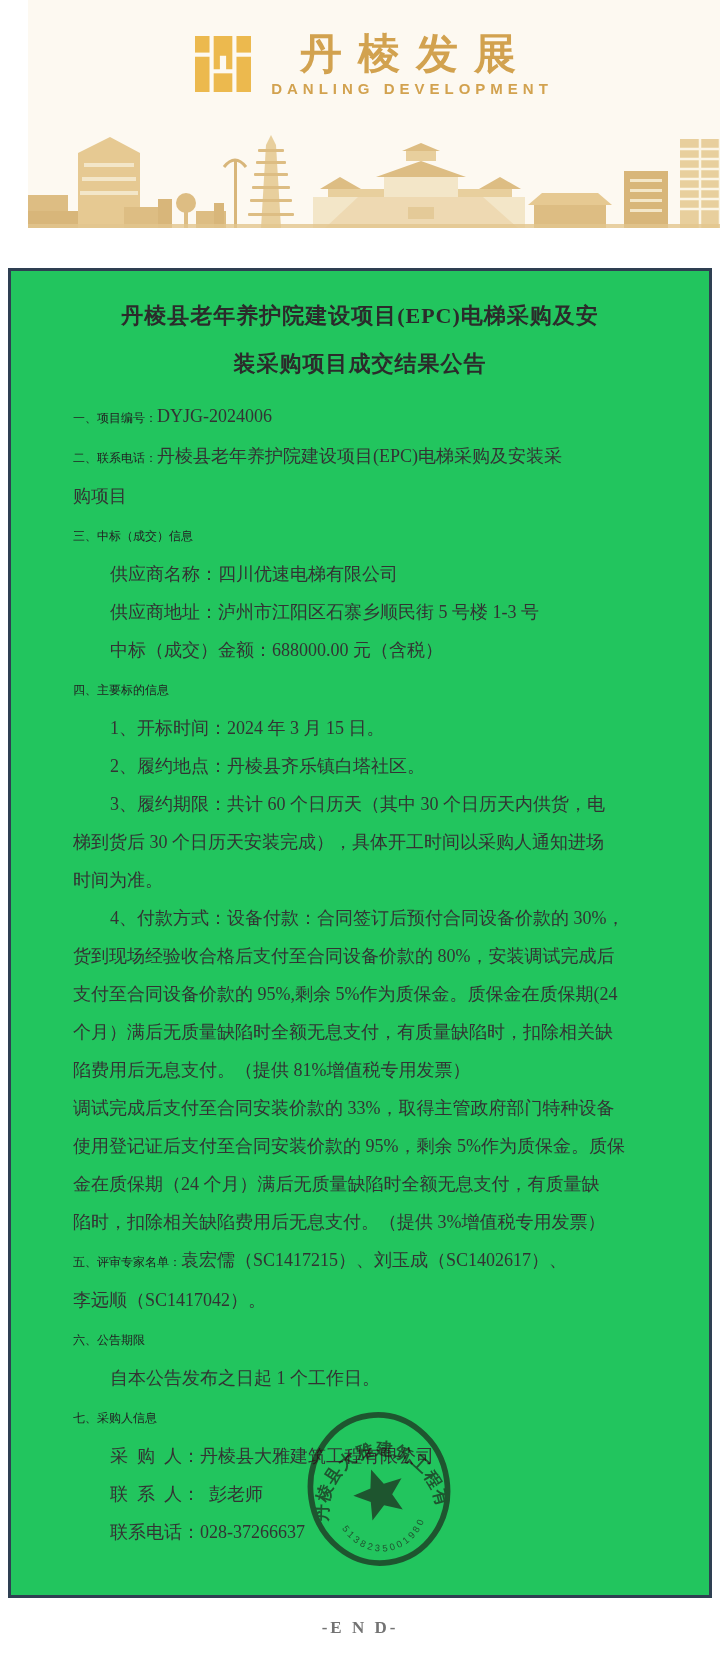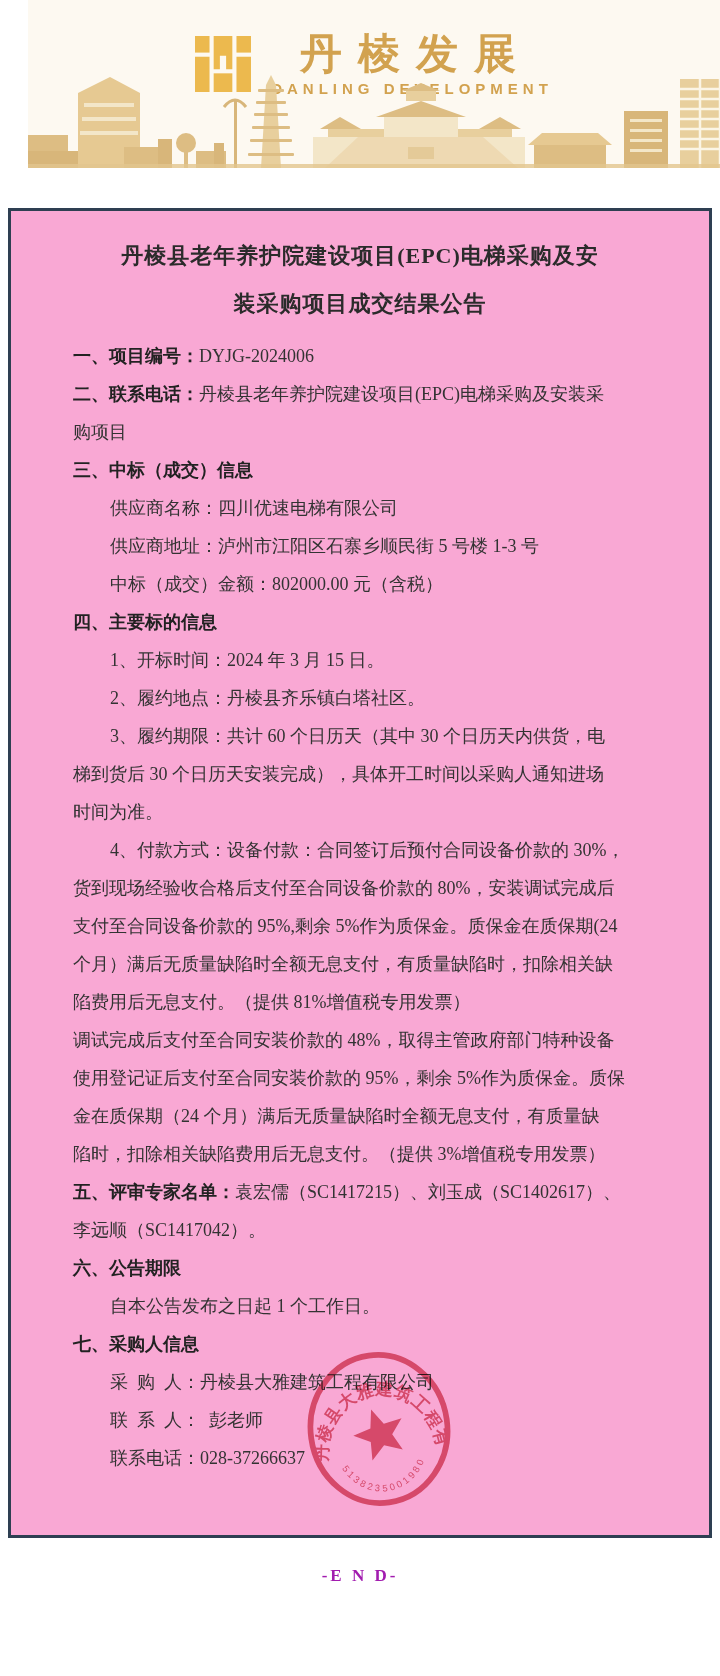--- a/index.html
+++ b/index.html
@@ -4,21 +4,21 @@
 <style>
   html,body{margin:0;padding:0;}
   body{
     width:720px;height:1676px;overflow:hidden;position:relative;
     background:#ffffff;
     font-family:"Liberation Serif","DejaVu Serif",serif;
     color:#333;
   }
   
   .header-band{
-    position:relative;height:168px;background:var(--cream,#fdf9f1);margin-left:28px;
+    position:relative;height:228px;background:var(--cream,#fdf9f1);margin-left:28px;
   }
   .brand-row{
     display:flex;justify-content:center;align-items:center;gap:20px;
     padding-top:30px;
   }
   .brand-logo{width:56px;height:56px;flex:0 0 auto;}
   .brand-text{display:flex;flex-direction:column;align-items:center;}
   .brand-cn{
     font-size:42px;font-weight:700;color:var(--gold,#d2a24f);
     letter-spacing:16px;line-height:48px;white-space:pre;text-indent:8px;
@@ -27,47 +27,47 @@
     font-size:15px;font-weight:600;color:var(--gold,#d2a24f);
     letter-spacing:5px;margin-top:2px;white-space:pre;
     font-family:"Liberation Sans","DejaVu Sans",sans-serif;
   }
   .skyline{position:absolute;left:0;bottom:0;width:720px;height:105px;display:block;}
   
   .doc-box{
     position:relative;
     margin:40px 8px 0 8px;
     border:3px solid var(--navy,#2e3f52);
-    background:#f9a8d4;
+    background:#22c55e;
     padding:26px 62px 30px 62px;
     box-sizing:border-box;
     min-height:1330px;
   }
   .doc-title{
     text-align:center;font-size:22px;font-weight:700;line-height:38px;
     color:#2b2b2b;letter-spacing:1px;margin-bottom:10px;white-space:pre;
   }
   .doc-line{
     font-size:18px;line-height:38px;white-space:pre;color:#333;
   }
   .doc-line.indent{padding-left:37px;}
   .doc-line .bold{
-    font-weight:700;color:#222;
+    font-weight:400;color:#222;
     font-family:"Liberation Sans","DejaVu Sans",sans-serif;
-    font-size:18px;
+    font-size:12px;
   }
   
   .seal{
     position:absolute;left:292px;top:1138px;width:152px;height:160px;
     opacity:.88;mix-blend-mode:multiply;pointer-events:none;
   }
   
   .end-mark{
-    text-align:center;margin-top:28px;font-size:17px;font-weight:700;
-    letter-spacing:3px;color:#a21caf;white-space:pre;
+    text-align:center;margin-top:20px;font-size:17px;font-weight:700;
+    letter-spacing:3px;color:#737373;white-space:pre;
   }
 </style>
 </head>
 <body style="--gold: #d2a24f; --cream: #fdf9f1; --navy: #2e3f52;">
 
 <div class="header-band">
   <div class="brand-row">
     <svg class="brand-logo" viewBox="0 0 54 54" xmlns="http://www.w3.org/2000/svg" aria-hidden="true">
       <g fill="#ecb94e">
         <rect x="0" y="0" width="14" height="16"></rect>
@@ -142,33 +142,33 @@
   <div class="doc-title">丹棱县老年养护院建设项目(EPC)电梯采购及安</div>
   <div class="doc-title" style="margin-bottom:14px">装采购项目成交结果公告</div>
 
   <div>
       <div class="doc-line"><span class="bold">一、项目编号：</span><span>DYJG-2024006</span></div>
       <div class="doc-line"><span class="bold">二、联系电话：</span><span>丹棱县老年养护院建设项目(EPC)电梯采购及安装采</span></div>
       <div class="doc-line"><span>购项目</span></div>
       <div class="doc-line"><span class="bold">三、中标（成交）信息</span></div>
       <div class="doc-line indent"><span>供应商名称：四川优速电梯有限公司</span></div>
       <div class="doc-line indent"><span>供应商地址：泸州市江阳区石寨乡顺民街 5 号楼 1-3 号</span></div>
-      <div class="doc-line indent"><span>中标（成交）金额：802000.00 元（含税）</span></div>
+      <div class="doc-line indent"><span>中标（成交）金额：688000.00 元（含税）</span></div>
       <div class="doc-line"><span class="bold">四、主要标的信息</span></div>
       <div class="doc-line indent"><span>1、开标时间：2024 年 3 月 15 日。</span></div>
       <div class="doc-line indent"><span>2、履约地点：丹棱县齐乐镇白塔社区。</span></div>
       <div class="doc-line indent"><span>3、履约期限：共计 60 个日历天（其中 30 个日历天内供货，电</span></div>
       <div class="doc-line"><span>梯到货后 30 个日历天安装完成），具体开工时间以采购人通知进场</span></div>
       <div class="doc-line"><span>时间为准。</span></div>
       <div class="doc-line indent"><span>4、付款方式：设备付款：合同签订后预付合同设备价款的 30%，</span></div>
       <div class="doc-line"><span>货到现场经验收合格后支付至合同设备价款的 80%，安装调试完成后</span></div>
       <div class="doc-line"><span>支付至合同设备价款的 95%,剩余 5%作为质保金。质保金在质保期(24</span></div>
       <div class="doc-line"><span>个月）满后无质量缺陷时全额无息支付，有质量缺陷时，扣除相关缺</span></div>
       <div class="doc-line"><span>陷费用后无息支付。（提供 81%增值税专用发票）</span></div>
-      <div class="doc-line"><span>调试完成后支付至合同安装价款的 48%，取得主管政府部门特种设备</span></div>
+      <div class="doc-line"><span>调试完成后支付至合同安装价款的 33%，取得主管政府部门特种设备</span></div>
       <div class="doc-line"><span>使用登记证后支付至合同安装价款的 95%，剩余 5%作为质保金。质保</span></div>
       <div class="doc-line"><span>金在质保期（24 个月）满后无质量缺陷时全额无息支付，有质量缺</span></div>
       <div class="doc-line"><span>陷时，扣除相关缺陷费用后无息支付。（提供 3%增值税专用发票）</span></div>
       <div class="doc-line"><span class="bold">五、评审专家名单：</span><span>袁宏儒（SC1417215）、刘玉成（SC1402617）、</span></div>
       <div class="doc-line"><span>李远顺（SC1417042）。</span></div>
       <div class="doc-line"><span class="bold">六、公告期限</span></div>
       <div class="doc-line indent"><span>自本公告发布之日起 1 个工作日。</span></div>
       <div class="doc-line"><span class="bold">七、采购人信息</span></div>
       <div class="doc-line indent"><span>采  购  人：丹棱县大雅建筑工程有限公司</span></div>
       <div class="doc-line indent"><span>联  系  人：  彭老师</span></div>

